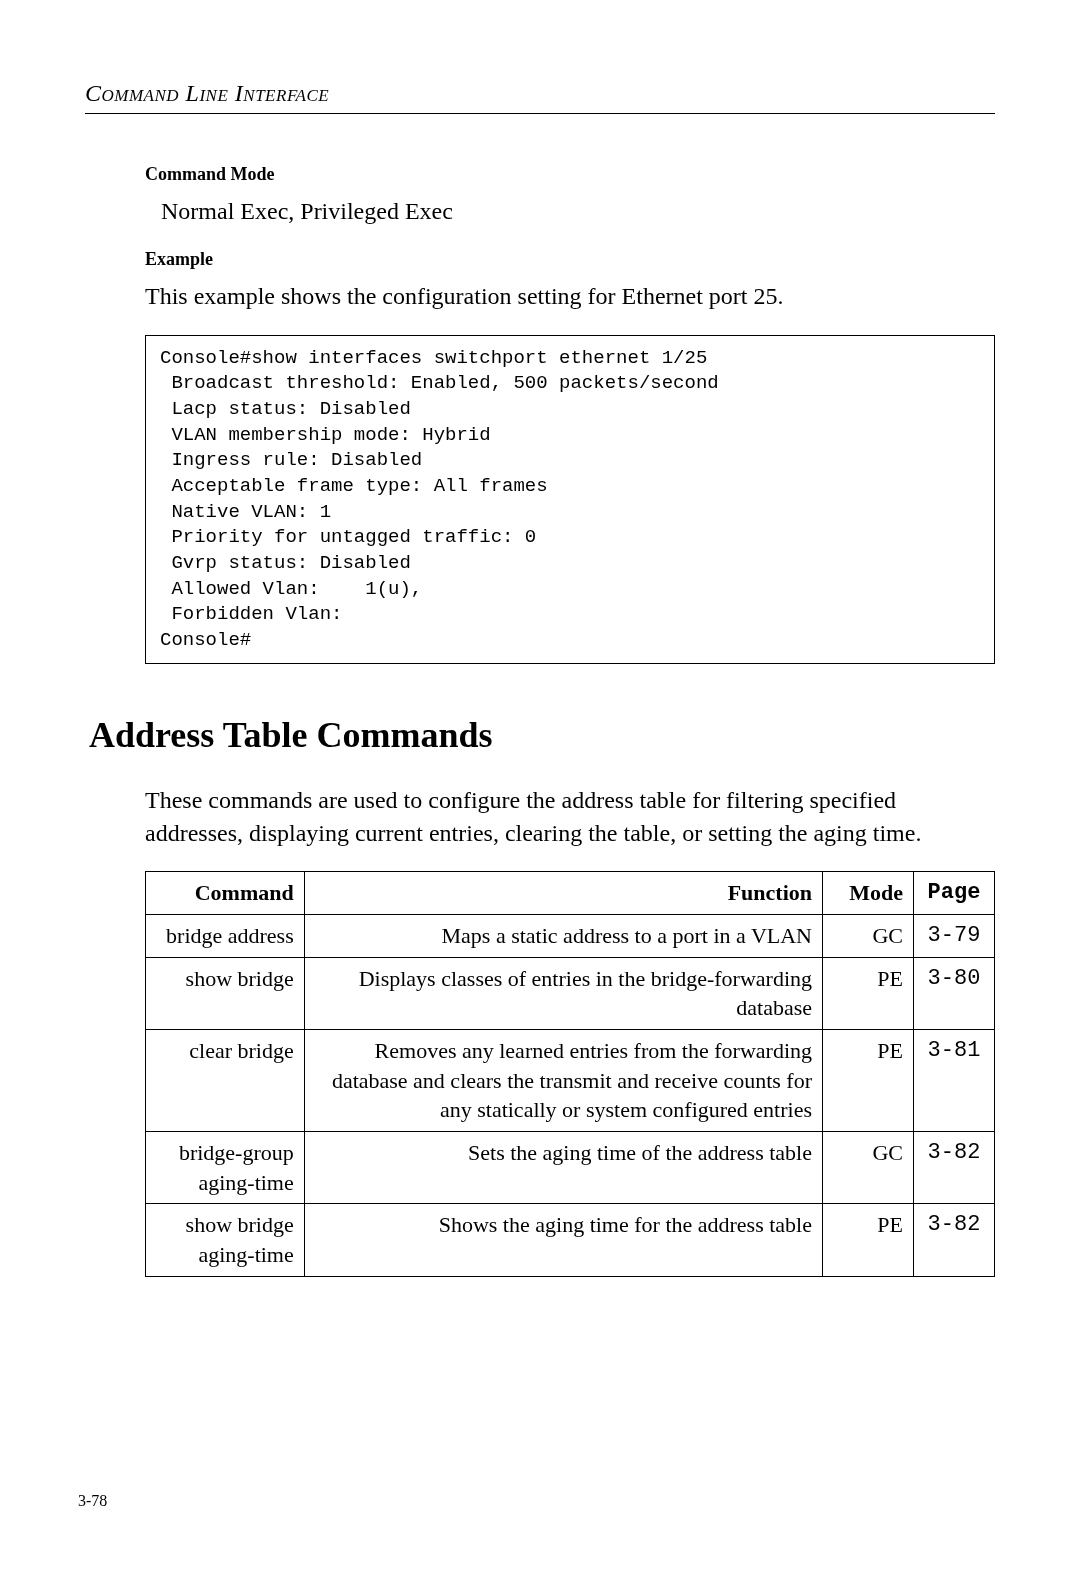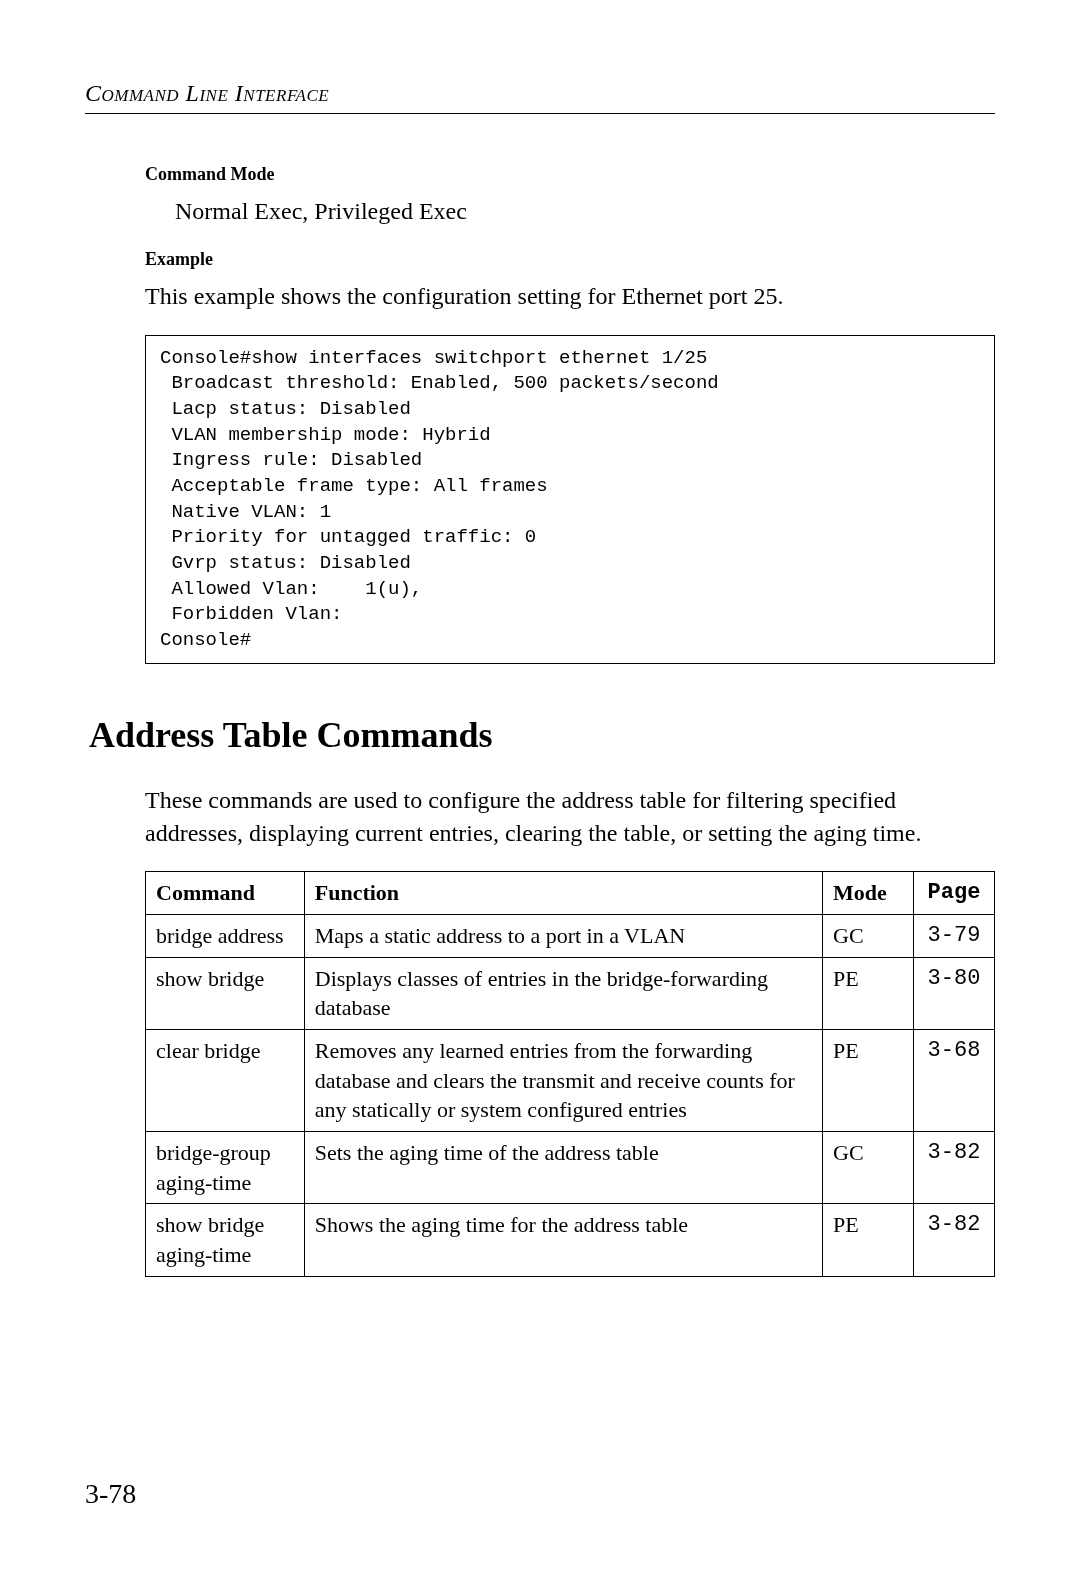--- a/index.html
+++ b/index.html
@@ -36,21 +36,21 @@
     font-weight: bold;
     font-size: 18px;
     margin: 0 0 10px 0;
   }
   .body-text {
     font-size: 24px;
     line-height: 1.35;
     margin: 0 0 22px 0;
   }
   .indented {
-    margin-left: 30px;
+    margin-left: 16px;
   }
   .code-box {
     border: 1px solid #000;
     padding: 10px 14px;
     font-family: "Courier New", Courier, monospace;
     font-size: 19px;
     line-height: 1.35;
     white-space: pre;
     margin: 16px 0 50px 0;
   }
@@ -60,34 +60,34 @@
     margin: 0 0 28px 4px;
   }
   table.cmds {
     border-collapse: collapse;
     width: 100%;
     font-size: 22px;
   }
   table.cmds th, table.cmds td {
     border: 1px solid #000;
     padding: 6px 10px;
-    text-align: left;
+    text-align: right;
     vertical-align: top;
     line-height: 1.35;
   }
   table.cmds th {
     font-weight: bold;
   }
   table.cmds th.mode, table.cmds td.mode { width: 70px; }
   table.cmds th.pg, table.cmds td.pg { width: 60px; text-align: center; font-family: Liberation Mono, monospace; }
   .page-number {
     position: absolute;
     bottom: 60px;
-    left: 85px;
-    font-size: 28px;
+    left: 78px;
+    font-size: 16px;
   }
 </style>
 </head>
 <body>
 
 <div class="page">
 
   <div class="running-head">Command Line Interface</div>
   <hr class="rule">
 
@@ -139,21 +139,21 @@
         <tr>
           <td>show bridge</td>
           <td>Displays classes of entries in the bridge-forwarding database</td>
           <td class="mode">PE</td>
           <td class="pg">3-80</td>
         </tr>
         <tr>
           <td>clear bridge</td>
           <td>Removes any learned entries from the forwarding database and clears the transmit and receive counts for any statically or system configured entries</td>
           <td class="mode">PE</td>
-          <td class="pg">3-68</td>
+          <td class="pg">3-81</td>
         </tr>
         <tr>
           <td>bridge-group aging-time</td>
           <td>Sets the aging time of the address table</td>
           <td class="mode">GC</td>
           <td class="pg">3-82</td>
         </tr>
         <tr>
           <td>show bridge aging-time</td>
           <td>Shows the aging time for the address table</td>

